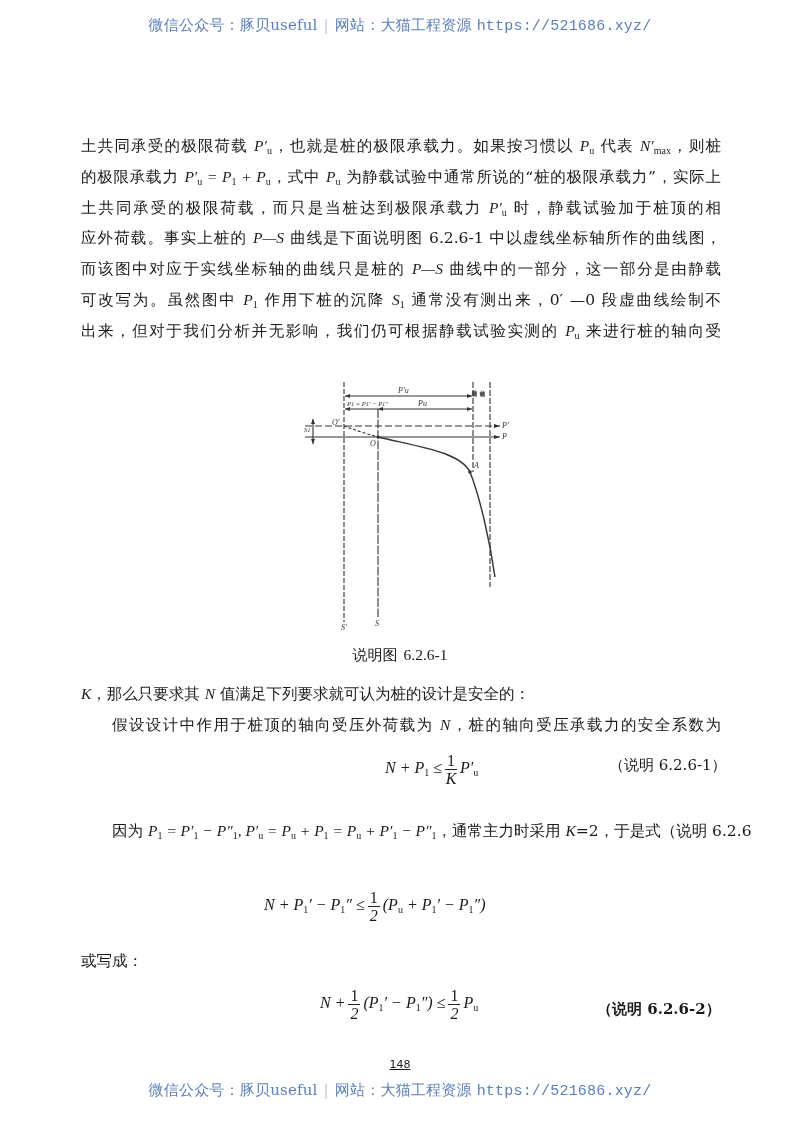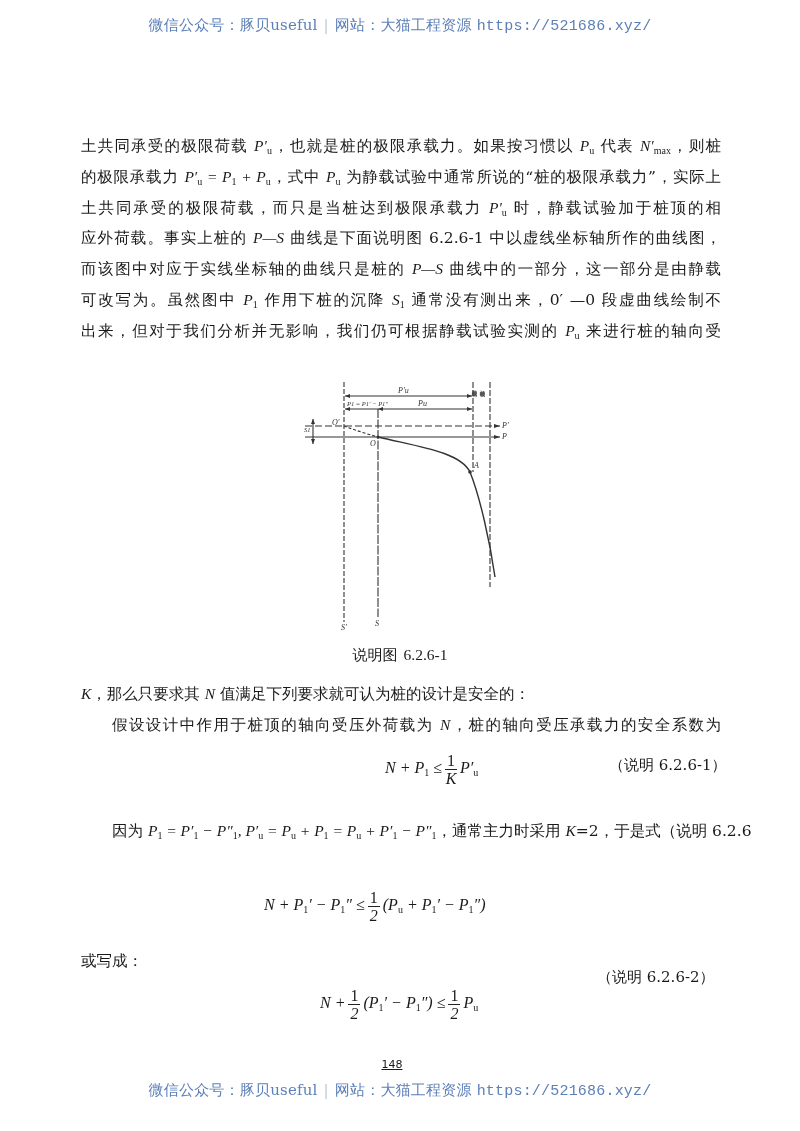--- a/index.html
+++ b/index.html
@@ -18,21 +18,21 @@
   i.v { font-family:"Liberation Serif","DejaVu Serif",serif; font-style:italic; }
   .sub { font-size:10px; vertical-align:-3px; font-style:normal; }
   .caption { position:absolute; top:646px; left:0; width:800px; text-align:center; font-size:15px;
              font-family:"DejaVu Sans","Liberation Sans",sans-serif; }
   .caption .num { font-family:"Liberation Serif",serif; margin-left:6px; font-size:15.5px; }
   .eq { position:absolute; font-family:"Liberation Serif","DejaVu Serif",serif; font-size:16px; white-space:nowrap; }
   .frac { display:inline-block; vertical-align:middle; text-align:center; margin:0 3px; font-style:italic; }
   .frac .n { display:block; border-bottom:1px solid #222; padding:0 2px; line-height:17px; font-style:normal; }
   .frac .d { display:block; line-height:17px; }
   .eqno { position:absolute; font-size:15px; white-space:nowrap; }
-  .pagenum { position:absolute; top:1058px; left:0; width:784px; text-align:center; font-size:11px;
+  .pagenum { position:absolute; top:1058px; left:8px; width:784px; text-align:center; font-size:11px;
              font-family:"DejaVu Sans","Liberation Sans",sans-serif;text-decoration:underline; }
   svg text { font-family:"Liberation Serif",serif; font-style:italic; }
 </style>
 </head>
 <body>
 
 <div class="watermark wm-top">
   <span>微信公众号：豚贝useful</span><span class="sep">|</span><span>网站：大猫工程资源</span> <span class="mono">https://521686.xyz/</span>
 </div>
 
@@ -123,19 +123,19 @@
   <i class="v">N + P<span class="sub">1</span>′ − P<span class="sub">1</span>″ ≤</i><span class="frac"><span class="n">1</span><span class="d">2</span></span><i class="v">(P<span class="sub">u</span> + P<span class="sub">1</span>′ − P<span class="sub">1</span>″)</i>
 </div>
 
 <div class="para" style="top:946px;">
   <span class="line last">或写成：</span>
 </div>
 
 <div class="eq" style="left:320px; top:987px;">
   <i class="v">N +</i><span class="frac"><span class="n">1</span><span class="d">2</span></span><i class="v">(P<span class="sub">1</span>′ − P<span class="sub">1</span>″) ≤</i><span class="frac"><span class="n">1</span><span class="d">2</span></span><i class="v">P<span class="sub">u</span></i>
 </div>
-<div class="eqno" style="left:597px; top:968px;">（说明 6.2.6-2）</div>
+<div class="eqno" style="left:597px; top:1000px;font-weight:bold;">（说明 6.2.6-2）</div>
 
 <div class="pagenum">148</div>
 
 <div class="watermark wm-bot">
   <span>微信公众号：豚贝useful</span><span class="sep">|</span><span>网站：大猫工程资源</span> <span class="mono">https://521686.xyz/</span>
 </div>
 
 </body></html>

